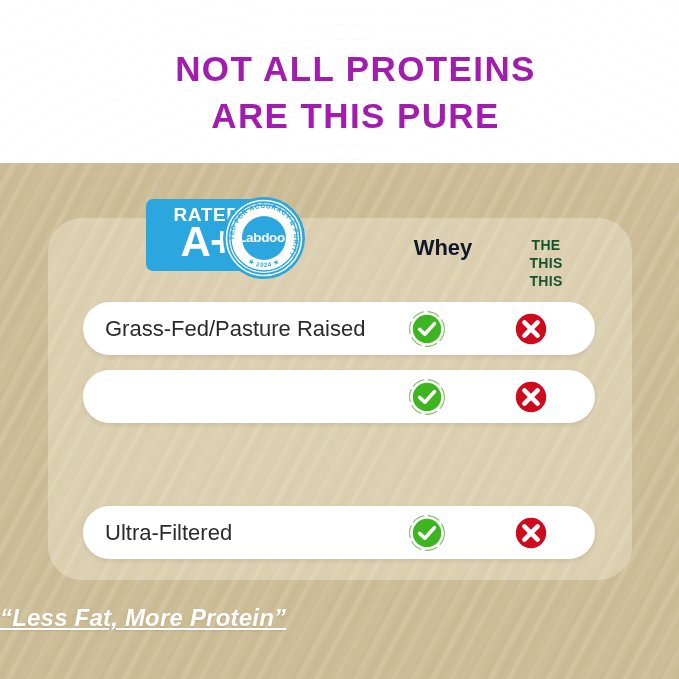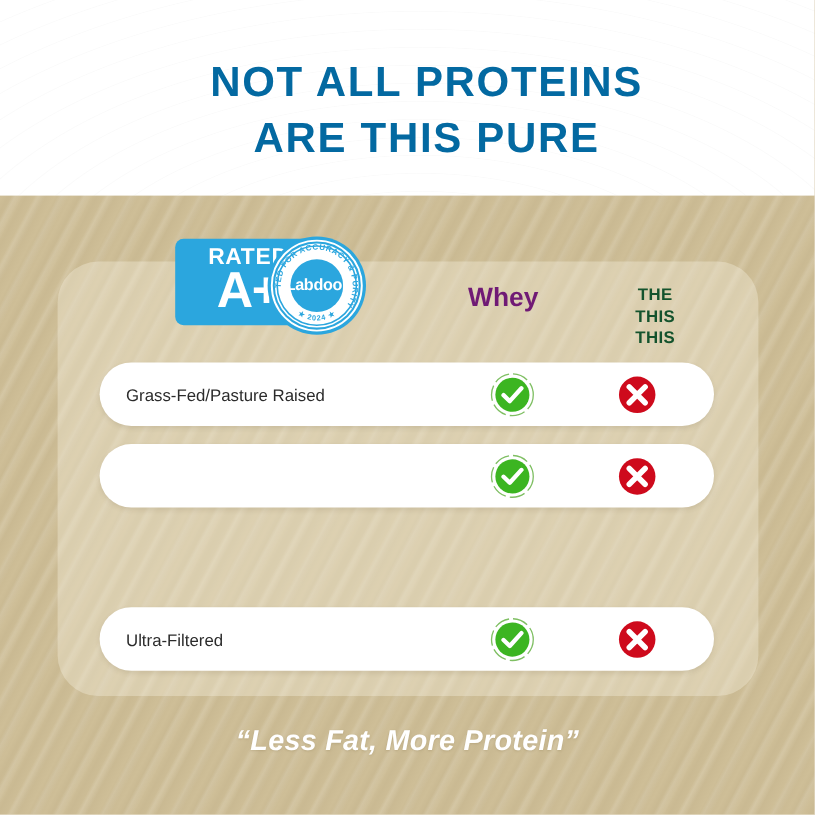--- a/index.html
+++ b/index.html
@@ -50,21 +50,21 @@
         rgba(0,0,0,0.000) 26px);
     pointer-events:none;
   }
   #headline {
     position:absolute; left:0; top:46px; width:679px;
     text-align:center;
     font-size:35px;
     font-weight:bold;
     letter-spacing:1.4px;
     line-height:1.33;
-    color:#0369a1;
+    color:#a21caf;
     padding-left:32px;
   }
   #headline .ln { display:block; }
 
   
   #inner-panel {
     position:absolute;
     left:48px; top:218px;
     width:584px; height:362px;
     background:rgba(255,252,240,0.30);
@@ -97,22 +97,23 @@
   }
   #badge-seal {
     position:absolute; left:76px; top:0;
     width:84px; height:84px;
   }
   #badge-seal svg { display:block; }
 
   
   #col-head-whey {
     position:absolute; left:390px; top:234px; width:106px;
+    text-align:center;
     font-size:22px; font-weight:bold; line-height:1.25;
-    color:#701a75;
+    color:#0f172a;
   }
   #col-head-others {
     position:absolute; left:500px; top:236px; width:92px;
     text-align:center;
     font-size:14px; font-weight:bold; line-height:1.3;
     letter-spacing:0.3px;
     color:#14532d;
   }
   .hl { display:block; }
 
@@ -120,45 +121,46 @@
   .row-pill {
     position:absolute;
     left:83px; width:512px; height:53px;
     background:#ffffff;
     border-radius:27px;
     box-shadow:0 2px 4px rgba(90,75,45,0.13);
   }
   .row-label {
     position:absolute; left:22px; top:0; height:53px;
     display:flex; align-items:center;
-    font-size:14px;
+    font-size:22px;
     font-weight:300;
     color:#2b2b2b;
     white-space:nowrap;
   }
   .mark-yes {
     position:absolute; left:325px; top:8px;
     width:38px; height:38px;
   }
   .mark-no {
     position:absolute; left:429px; top:8px;
     width:38px; height:38px;
   }
   .mark-yes svg, .mark-no svg { display:block; }
 
   
   #tagline {
     position:absolute; left:0; top:604px; width:679px;
-    text-align:center;
+    text-align:left;
     font-size:24px;
     font-weight:bold;
     font-style:italic;
     color:#ffffff;
     letter-spacing:0.2px;
     text-shadow:0 1px 2px rgba(120,100,60,0.22);
+    text-decoration:underline;
   }
 </style>
 </head>
 <body>
 
 <div id="canvas">
 
   <div id="tan-texture"></div>
 
   <div id="header-band">

